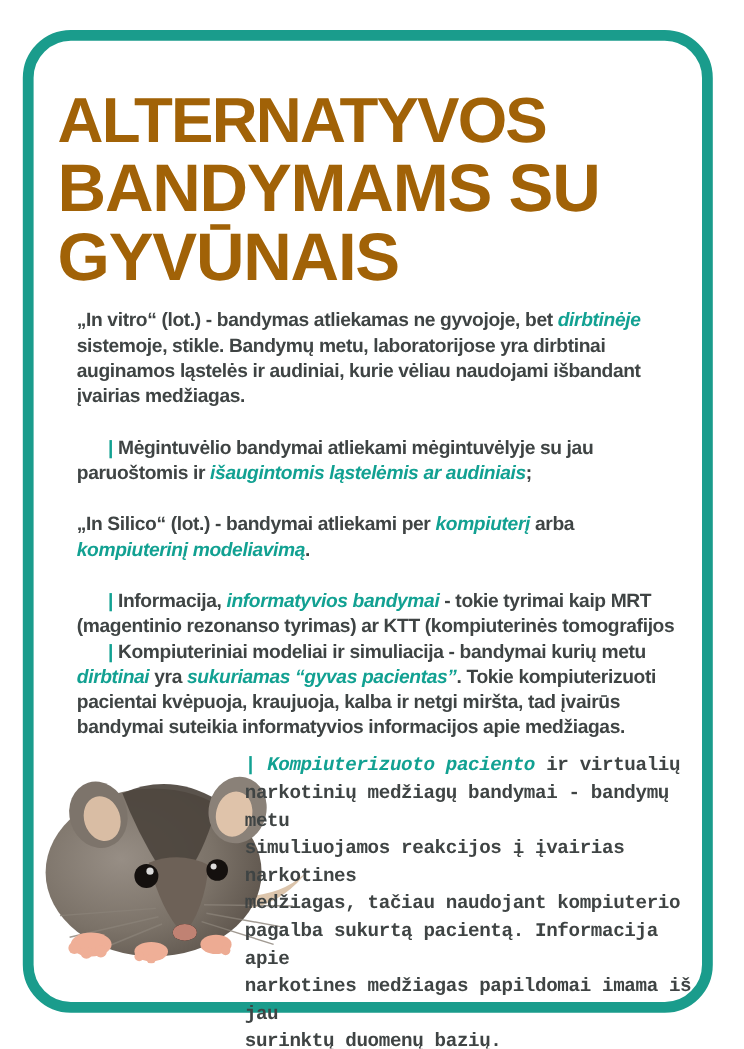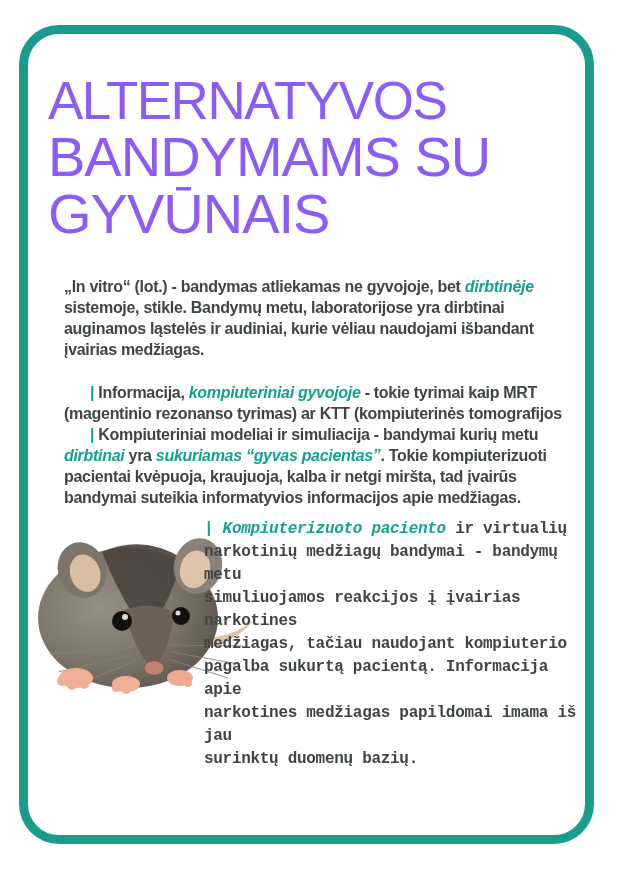--- a/index.html
+++ b/index.html
@@ -5,21 +5,21 @@
   html,body { margin:0; padding:0; background:#ffffff; }
   .page {
     position:relative; width:620px; height:874px; background:#ffffff;
     font-family:"Liberation Sans", sans-serif; overflow:hidden;
   }
   .frame {
     position:absolute; left:19px; top:25px; width:575px; height:819px;
     border:9px solid #1a9c8c; border-radius:40px; box-sizing:border-box;
   }
   .content { position:absolute; left:48px; top:60px; width:540px; }
-  h1.title { margin:14px 0 34px 0; padding:0; color:#8b5cf6; font-weight:400; line-height:1.02; }
+  h1.title { margin:14px 0 15px 0; padding:0; color:#a16207; font-weight:700; line-height:1.02; }
   .t1 { font-size:53px; letter-spacing:-1.5px; }
   .t2 { font-size:56px; letter-spacing:-1px; }
   .section { margin:0 0 22px 16px; }
   .section:last-child { margin-bottom:0; }
   p.para {
     margin:0; font-size:16px; line-height:21px; font-weight:700;
     color:#3f4444; letter-spacing:-0.3px; white-space:nowrap;
   }
   p.para.indent { text-indent:26px; }
   p.para.center { text-align:left; white-space:normal; line-height:23px;font-family:Liberation Mono, monospace; }
@@ -36,23 +36,27 @@
 <div class="page">
   <div class="frame"></div>
   <div class="content">
     <h1 class="title"><span class="t1">ALTERNATYVOS</span><br><span class="t2">BANDYMAMS SU GYVŪNAIS</span></h1>
 
     <div class="mainflow">
         <div class="section">
           <p class="para"><span class="txt">„In vitro“ (lot.) </span><span class="txt">- bandymas atliekamas ne gyvojoje, bet </span><span class="accent">dirbtinėje</span><br><span class="txt">sistemoje, stikle. Bandymų metu, laboratorijose yra dirbtinai</span><br><span class="txt">auginamos ląstelės ir audiniai, kurie vėliau naudojami išbandant</span><br><span class="txt">įvairias medžiagas.</span></p>
         </div>
         <div class="section">
+          <p class="para indent"><span class="bullet">| </span><span class="txt">Mėgintuvėlio bandymai atliekami mėgintuvėlyje su jau</span><br><span class="txt">paruoštomis ir </span><span class="accent">išaugintomis ląstelėmis ar audiniais</span><span class="txt">;</span></p>
         </div>
         <div class="section">
-          <p class="para indent"><span class="bullet">| </span><span class="txt">Informacija, </span><span class="accent">kompiuteriniai gyvojoje</span><span class="txt"> - tokie tyrimai kaip MRT</span><br><span class="txt">(magentinio rezonanso tyrimas) ar KTT (kompiuterinės tomografijos</span><br></p>
+          <p class="para"><span class="txt">„In Silico“ (lot.) </span><span class="txt">- bandymai atliekami per </span><span class="accent">kompiuterį</span><span class="txt"> arba</span><br><span class="accent">kompiuterinį modeliavimą</span><span class="txt">.</span></p>
+        </div>
+        <div class="section">
+          <p class="para indent"><span class="bullet">| </span><span class="txt">Informacija, </span><span class="accent">informatyvios bandymai</span><span class="txt"> - tokie tyrimai kaip MRT</span><br><span class="txt">(magentinio rezonanso tyrimas) ar KTT (kompiuterinės tomografijos</span><br></p>
           <p class="para indent"><span class="bullet">| </span><span class="txt">Kompiuteriniai modeliai ir simuliacija - bandymai kurių metu</span><br><span class="accent">dirbtinai</span><span class="txt"> yra </span><span class="accent">sukuriamas “gyvas pacientas”</span><span class="txt">. Tokie kompiuterizuoti</span><br><span class="txt">pacientai kvėpuoja, kraujuoja, kalba ir netgi miršta, tad įvairūs</span><br><span class="txt">bandymai suteikia informatyvios informacijos apie medžiagas.</span></p>
         </div>
       </div>
 
     <div class="bottomrow">
       <svg class="rat" width="230" height="176" viewBox="0 0 230 176" xmlns="http://www.w3.org/2000/svg">
         <defs>
           <radialGradient id="bodyg" cx="35%" cy="42%" r="78%">
             <stop offset="0%" stop-color="#978e85"></stop>
             <stop offset="55%" stop-color="#7b7268"></stop>

